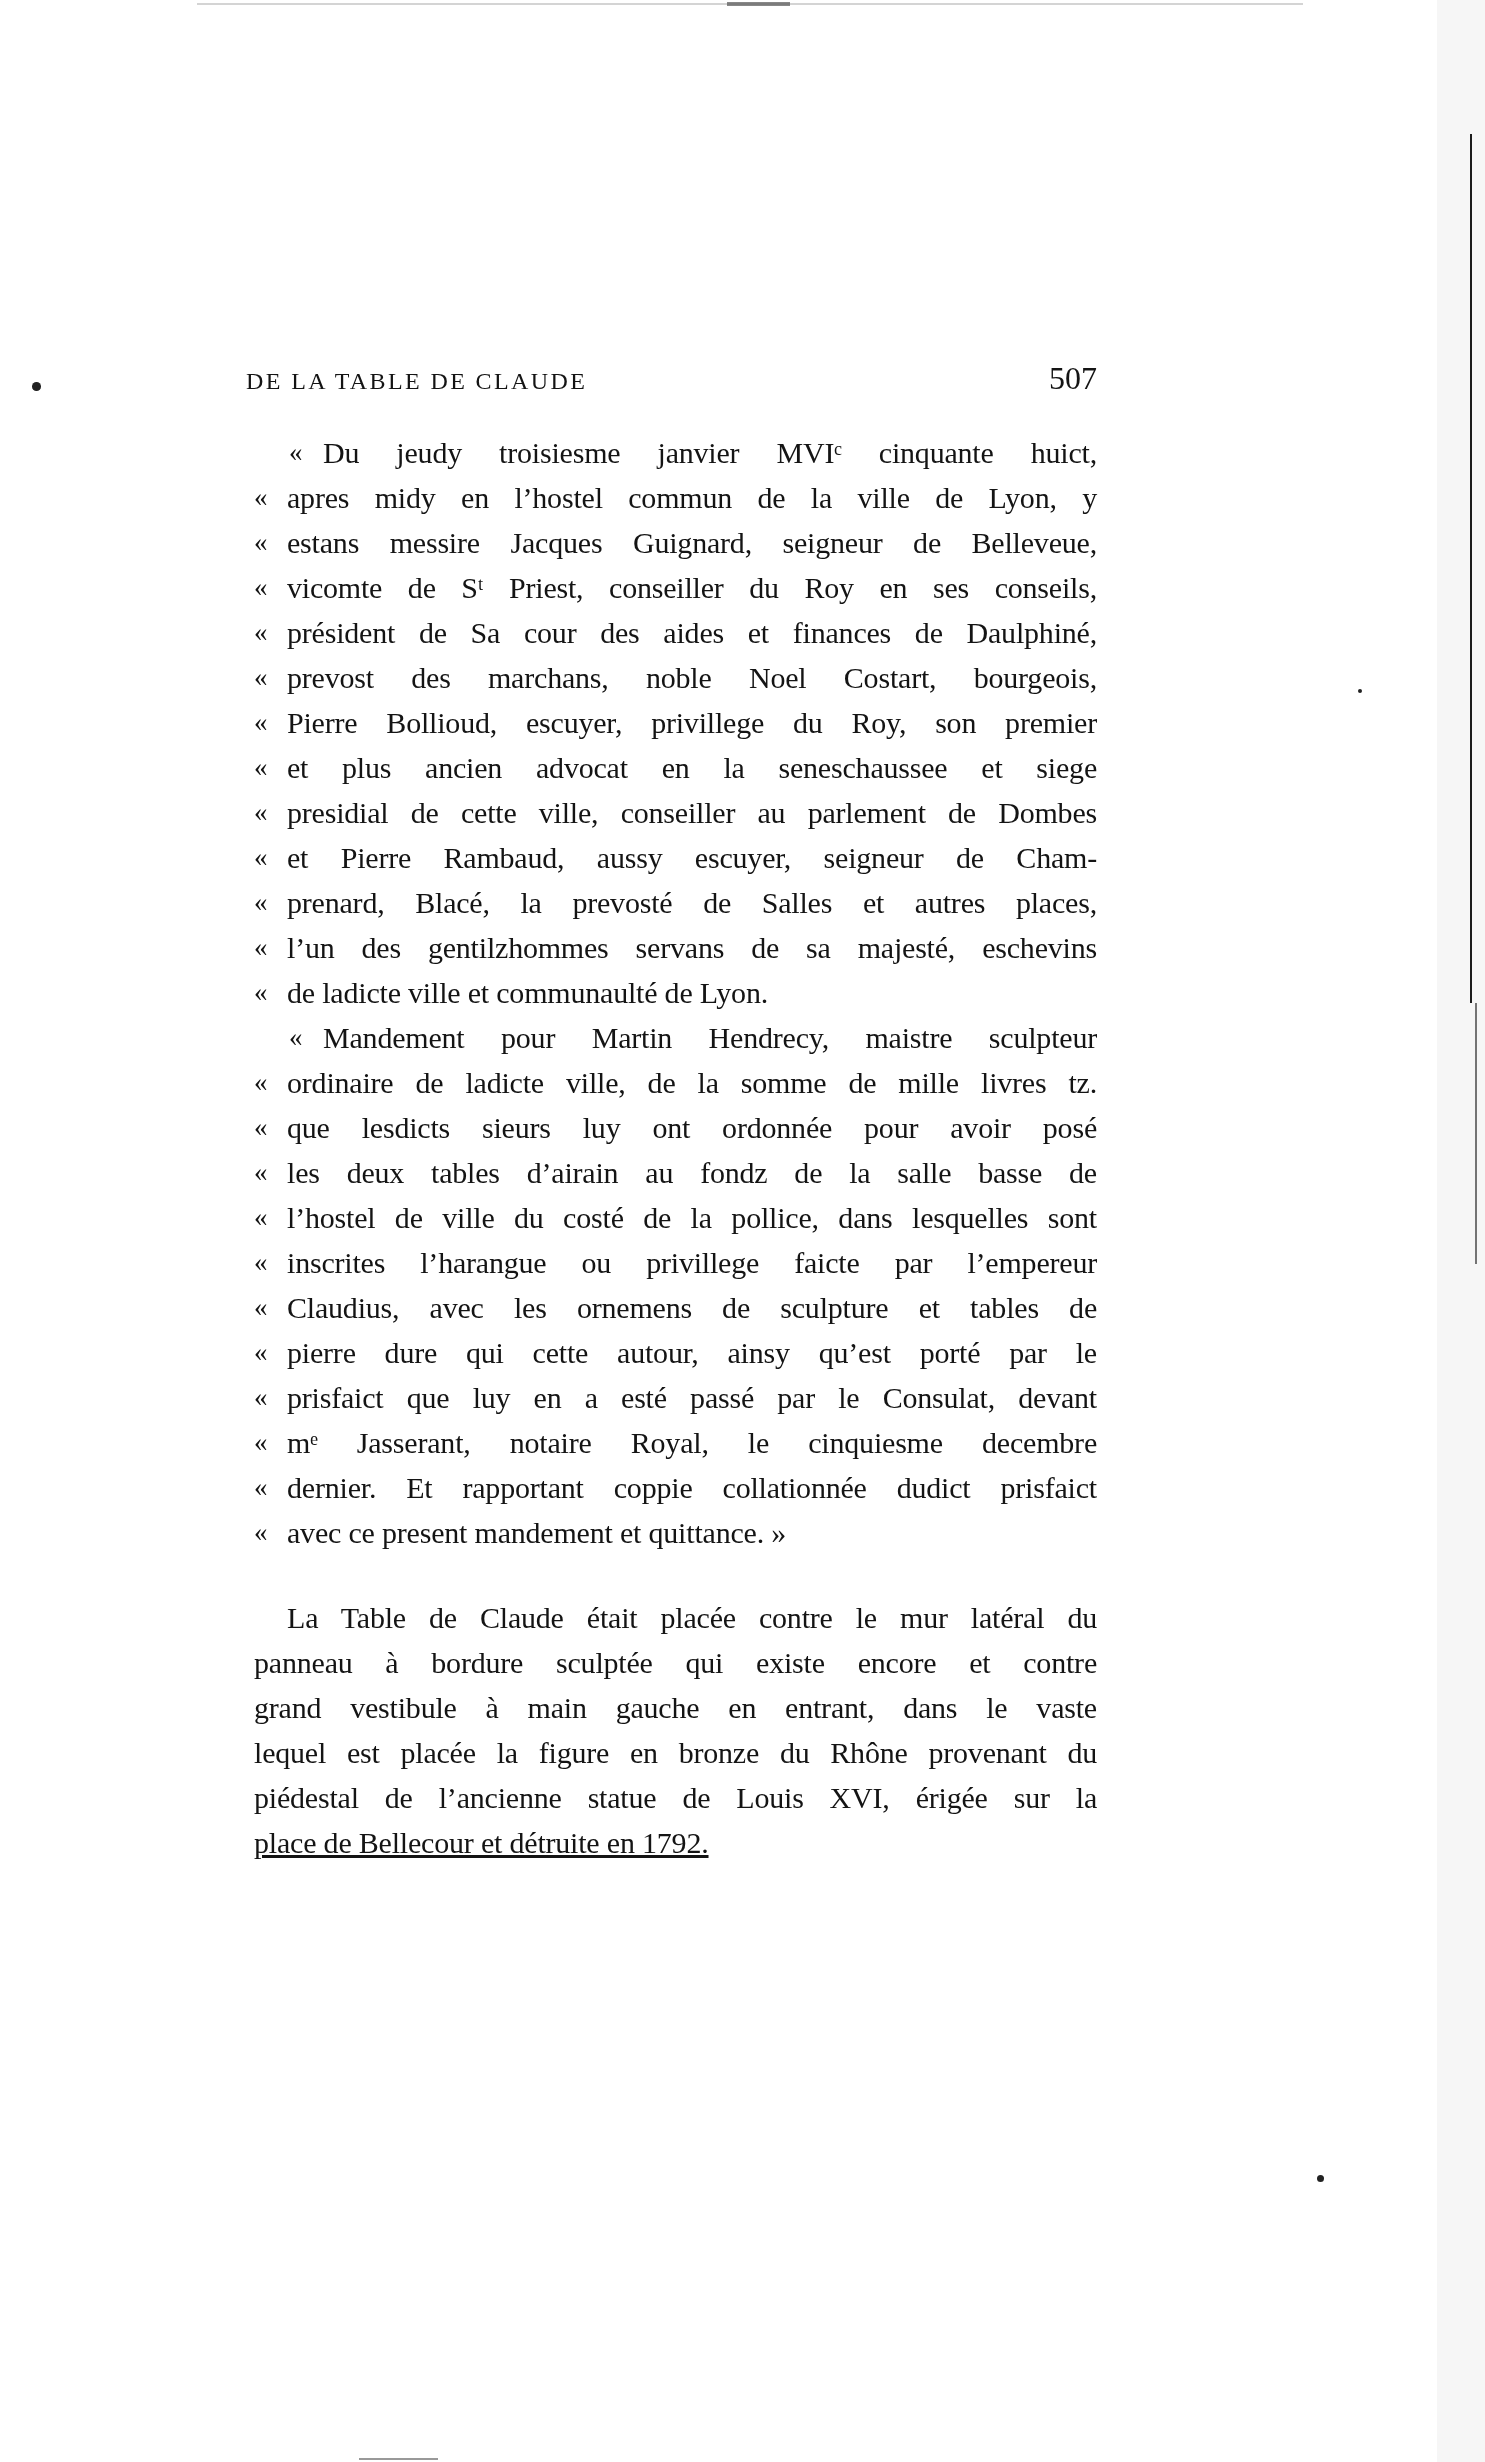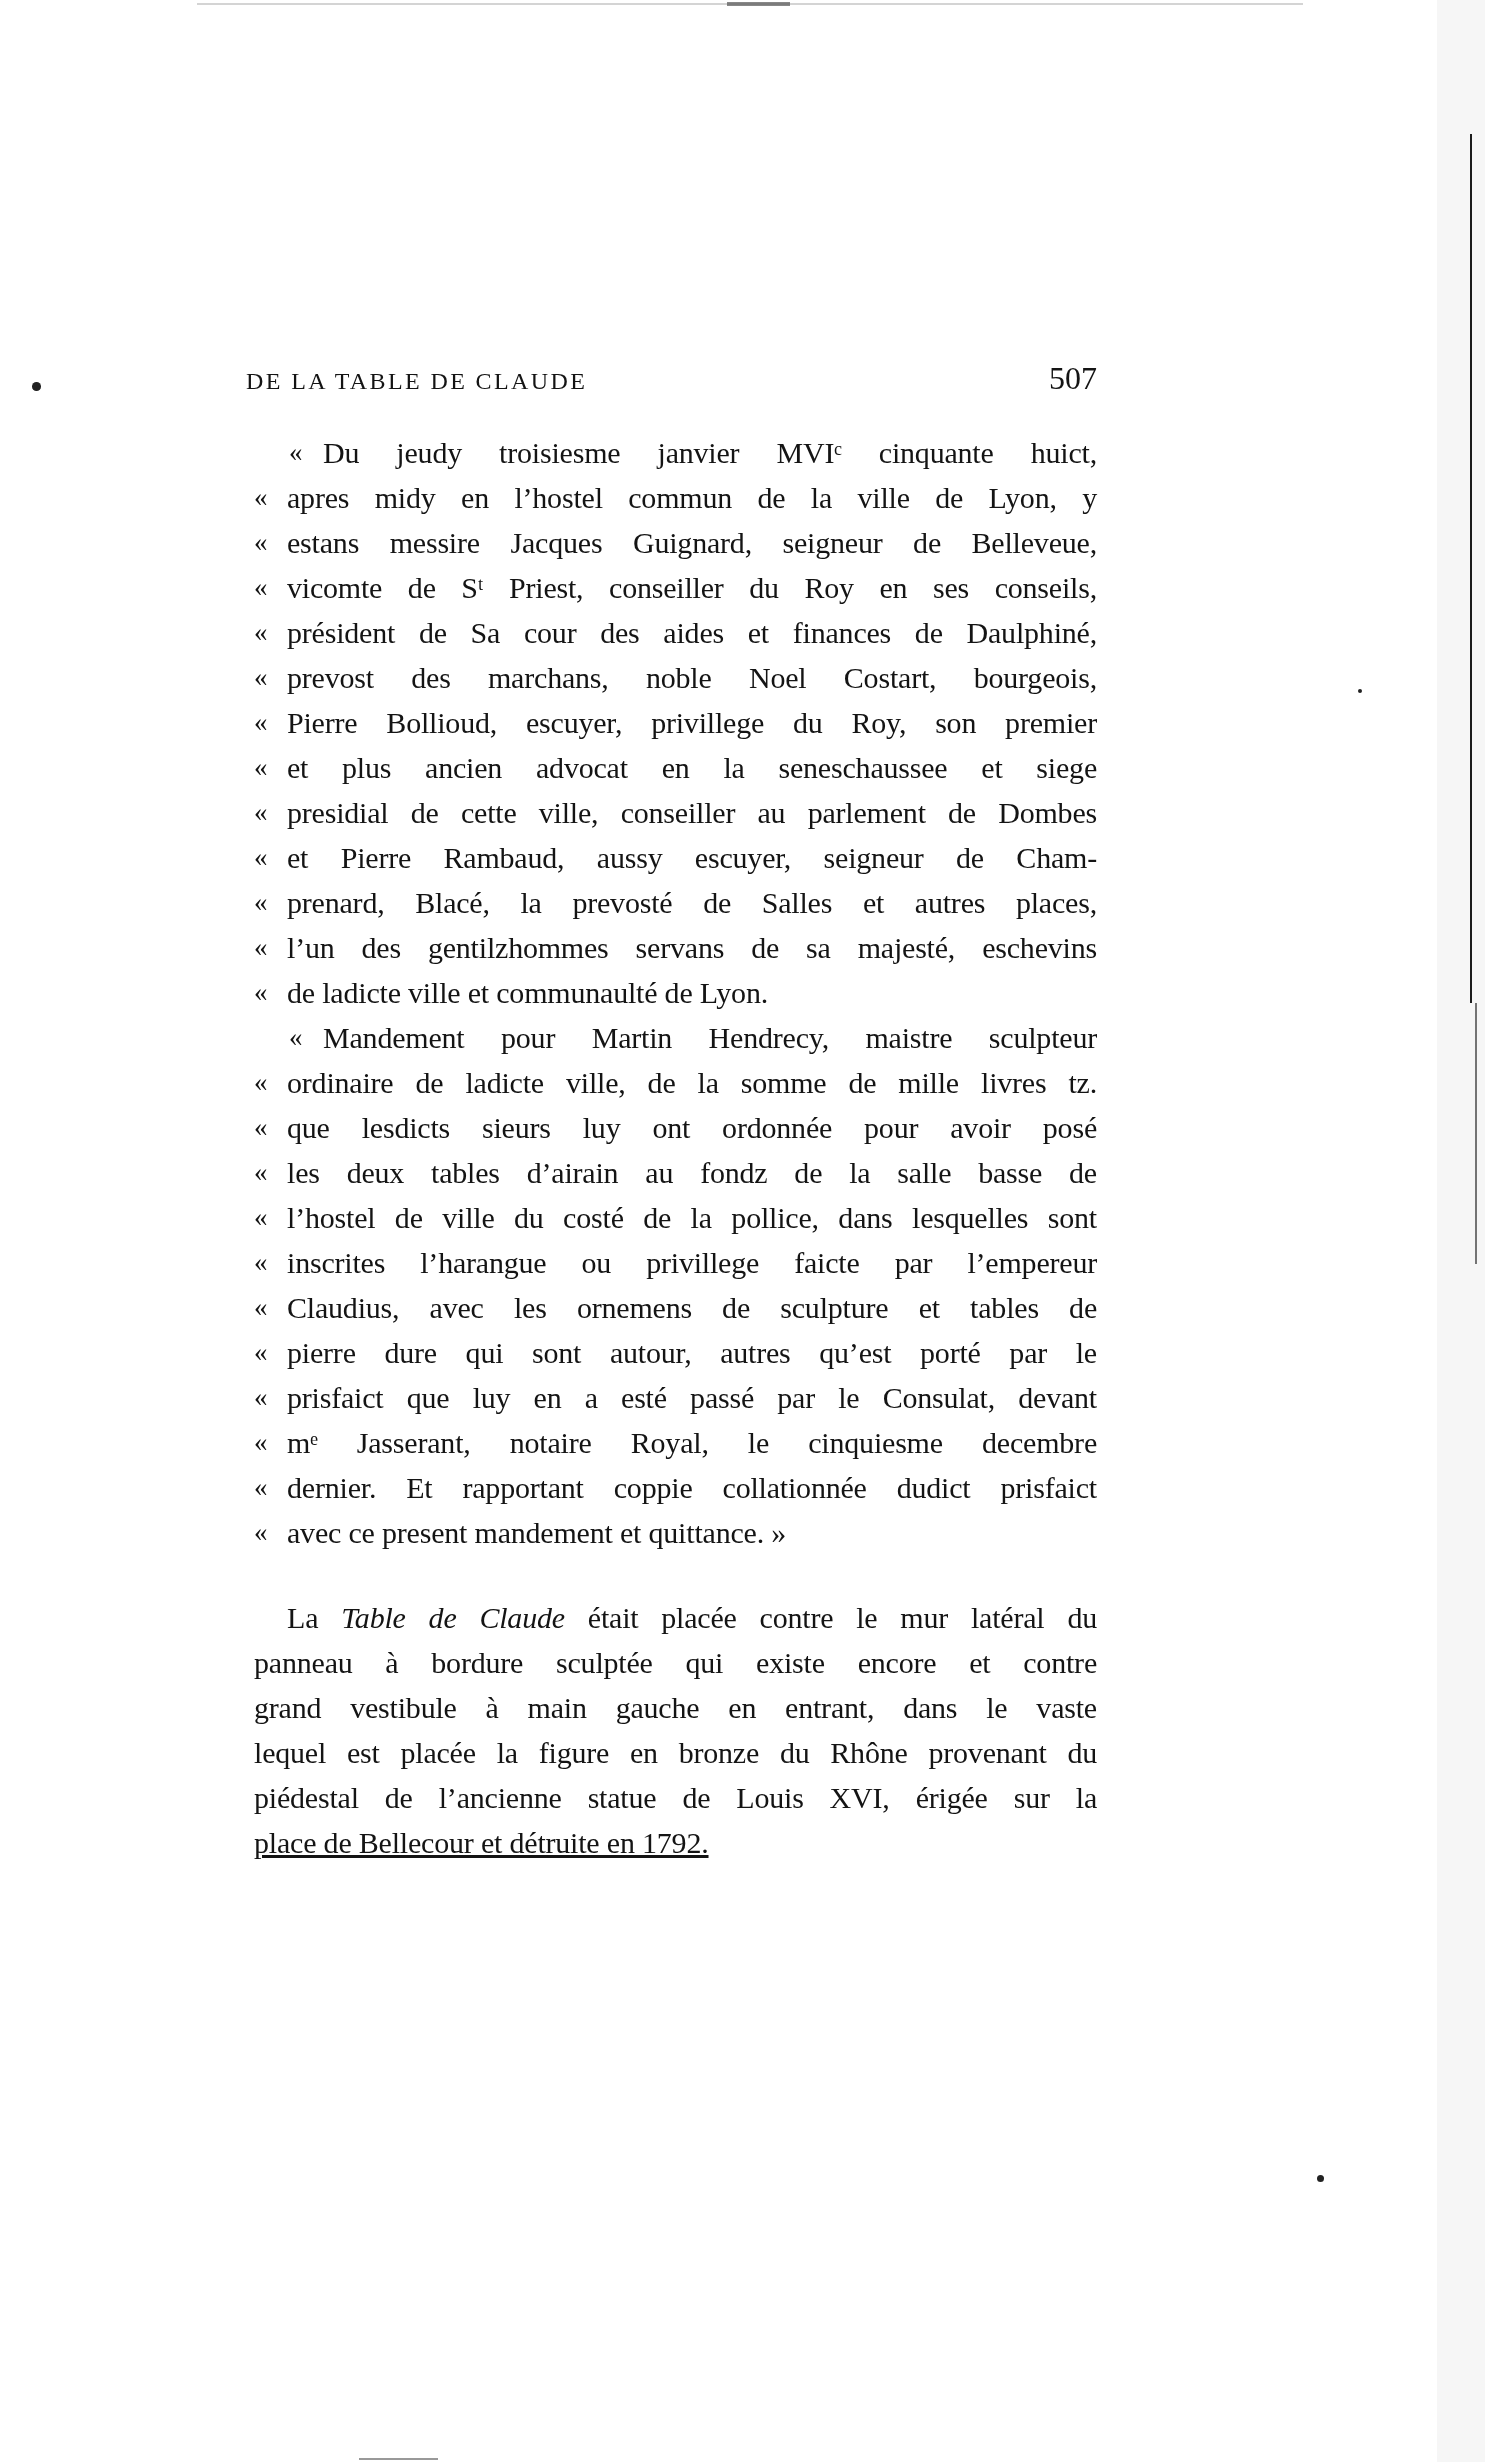--- a/index.html
+++ b/index.html
@@ -19,21 +19,21 @@
   .qtext { position: absolute; left: 33px; right: 0; top: 0; text-align: justify;
            text-align-last: justify; letter-spacing: -0.2px; }
   .qline.indent .qmark { left: 35px; }
   .qline.indent .qtext { left: 69px; }
   .qline.last .qtext { text-align-last: left; }
   .paragraph { position: absolute; top: 1595px; left: 254px; width: 843px; }
   .pline { height: 45px; line-height: 45px; font-size: 30px; white-space: nowrap;
            text-align: justify; text-align-last: justify; letter-spacing: -0.2px; }
   .pline.first { padding-left: 33px; }
   .pline.last { text-align-last: left; text-decoration: underline; }
-  .ital { font-style: italic; }
+  .ital { }
   .speck { position: absolute; background: #222; border-radius: 50%; }
   .edge-line { position: absolute; background: #1a1a1a; }
   .noise { position: absolute; background: #555; }
 </style>
 </head>
 <body>
 
 <div class="page">
 
   <div class="speck" style="left:32px;top:382px;width:8.7px;height:8.7px;"></div>
@@ -127,21 +127,21 @@
     <div class="qline">
         <span class="qmark">«</span>
         <span class="qtext">inscrites l’harangue ou privillege faicte par l’empereur</span>
       </div>
     <div class="qline">
         <span class="qmark">«</span>
         <span class="qtext">Claudius, avec les ornemens de sculpture et tables de</span>
       </div>
     <div class="qline">
         <span class="qmark">«</span>
-        <span class="qtext">pierre dure qui sont autour, autres qu’est porté par le</span>
+        <span class="qtext">pierre dure qui cette autour, ainsy qu’est porté par le</span>
       </div>
     <div class="qline">
         <span class="qmark">«</span>
         <span class="qtext">prisfaict que luy en a esté passé par le Consulat, devant</span>
       </div>
     <div class="qline">
         <span class="qmark">«</span>
         <span class="qtext">mᵉ Jasserant, notaire Royal, le cinquiesme decembre</span>
       </div>
     <div class="qline">

